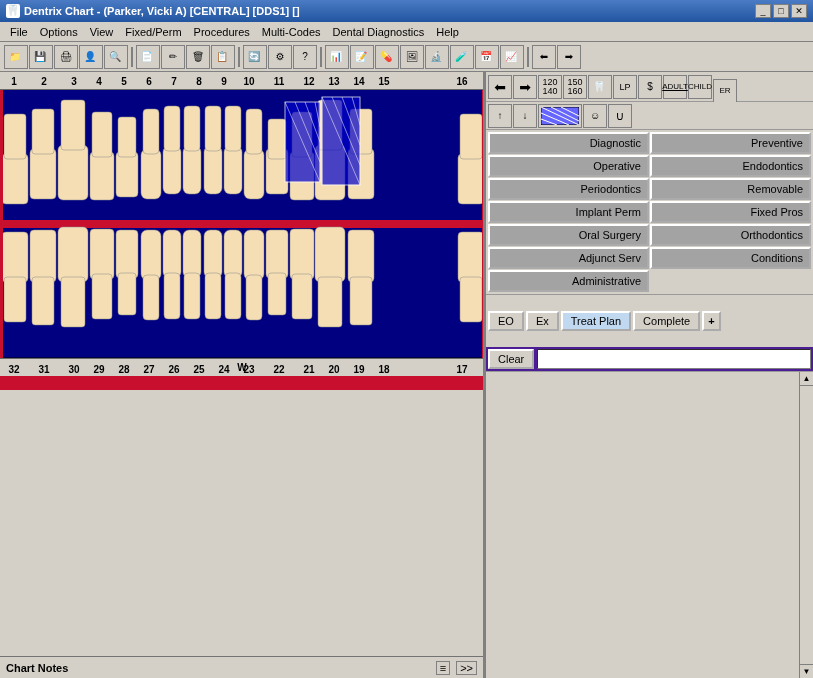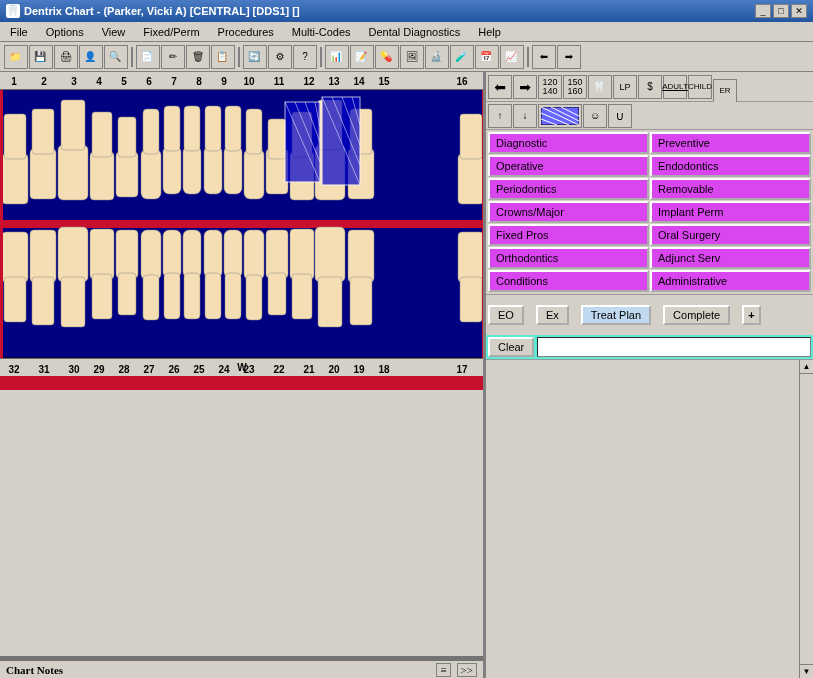--- a/index.html
+++ b/index.html
@@ -7,41 +7,41 @@
     
     
     .title-bar { background: linear-gradient(to bottom, #4a7bc4, #2255a0); color: white; padding: 3px 6px; display: flex; align-items: center; justify-content: space-between; height: 22px; }
     .title-bar-left { display: flex; align-items: center; gap: 4px; }
     .title-bar-icon { width: 14px; height: 14px; background: #fff; border-radius: 2px; display: inline-block; }
     .title-bar-text { font-size: 11px; font-weight: bold; }
     .title-bar-controls { display: flex; gap: 2px; }
     .title-btn { width: 16px; height: 14px; background: #d4d0c8; border: 1px solid #808080; font-size: 9px; cursor: pointer; display: flex; align-items: center; justify-content: center; color: #000; }
     
     
-    .menu-bar { background: #d4d0c8; border-bottom: 1px solid #808080; padding: 2px 4px; display: flex; gap: 6px; height: 20px; align-items: center; }
+    .menu-bar { background: #d4d0c8; border-bottom: 1px solid #808080; padding: 2px 4px; display: flex; gap: 0; height: 20px; align-items: center; }
     .menu-item { padding: 1px 6px; font-size: 11px; cursor: pointer; }
     
     
     .toolbar { background: #d4d0c8; border-bottom: 1px solid #808080; padding: 2px 4px; display: flex; gap: 1px; height: 30px; align-items: center; flex-wrap: wrap; }
     .tool-btn { width: 24px; height: 24px; background: #d4d0c8; border: 1px solid #808080; cursor: pointer; display: flex; align-items: center; justify-content: center; font-size: 10px; }
     .tool-separator { width: 2px; height: 20px; background: #808080; margin: 0 2px; }
     
     
     .main-content { display: flex; height: calc(678px - 22px - 20px - 30px); }
     
     
     .right-panel { flex: 1; background: #d4d0c8; border-left: 1px solid #808080; display: flex; flex-direction: column; }
     
     
     .rt-icons { display: flex; padding: 2px; gap: 1px; align-items: center; background: #d4d0c8; border-bottom: 1px solid #999; height: 30px; }
     .rt-icon-btn { width: 24px; height: 24px; background: #d4d0c8; border: 1px solid #808080; display: flex; align-items: center; justify-content: center; font-size: 10px; cursor: pointer; }
     
     
     .categories { display: grid; grid-template-columns: 1fr 1fr; gap: 1px; padding: 2px; background: #d4d0c8; }
-    .cat-btn { background: #d946ef; border: 2px outset #fff; padding: 3px 6px; font-size: 11px; text-align: left; cursor: pointer; white-space: nowrap; }
+    .cat-btn { background: #a3a3a3; border: 2px outset #fff; padding: 3px 6px; font-size: 11px; text-align: right; cursor: pointer; white-space: nowrap; }
     .action-btn { background: #d4d0c8; border: 2px outset #fff; padding: 2px 8px; font-size: 11px; cursor: pointer; }
   </style>
 </head>
 <body>
 
 <div class="title-bar">
   <div class="title-bar-left">
     <span class="title-bar-icon">🦷</span>
     <span class="title-bar-text">Dentrix Chart - (Parker, Vicki A) [CENTRAL] [DDS1] []</span>
   </div>
@@ -297,21 +297,21 @@
         <text x="334" y="301" font-size="10" font-family="Arial" font-weight="bold" text-anchor="middle">20</text>
         <text x="359" y="301" font-size="10" font-family="Arial" font-weight="bold" text-anchor="middle">19</text>
         <text x="384" y="301" font-size="10" font-family="Arial" font-weight="bold" text-anchor="middle">18</text>
         <text x="462" y="301" font-size="10" font-family="Arial" font-weight="bold" text-anchor="middle">17</text>
 
         <rect x="0" y="18" width="3" height="268" fill="#c8102e"></rect>
         <rect x="482" y="18" width="3" height="268" fill="#c8102e"></rect>
       </svg>
     </div>
 
-    <div style="background:#d4d0c8; border-top:5px solid #737373; padding:2px 6px; display:flex; align-items:center; gap:6px; height:22px;font-family:Liberation Serif, serif;">
+    <div style="background:#d4d0c8; border-top:1px solid #737373; padding:2px 6px; display:flex; align-items:center; gap:6px; height:22px;">
       <span style="font-size:11px; font-weight:bold;">Chart Notes</span>
       <div style="flex:1;"></div>
       <span style="font-size:11px; cursor:pointer; border:1px solid #808080; padding:0 3px; background:#d4d0c8;">≡</span>
       <span style="font-size:11px; cursor:pointer; border:1px solid #808080; padding:0 3px; background:#d4d0c8;">&gt;&gt;</span>
     </div>
   </div>
 
   <div class="right-panel">
 
     <div class="rt-icons">
@@ -345,39 +345,38 @@
       <button class="rt-icon-btn" style="font-size:12px;">∪</button>
     </div>
 
     <div class="categories">
       <button class="cat-btn">Diagnostic</button>
       <button class="cat-btn">Preventive</button>
       <button class="cat-btn">Operative</button>
       <button class="cat-btn">Endodontics</button>
       <button class="cat-btn">Periodontics</button>
       <button class="cat-btn">Removable</button>
-      <button class="cat-btn">Crowns/Major</button>
       <button class="cat-btn">Implant Perm</button>
       <button class="cat-btn">Fixed Pros</button>
       <button class="cat-btn">Oral Surgery</button>
       <button class="cat-btn">Orthodontics</button>
       <button class="cat-btn">Adjunct Serv</button>
       <button class="cat-btn">Conditions</button>
       <button class="cat-btn">Administrative</button>
     </div>
 
-    <div style="display:flex; gap:12px; padding:10px 2px; background:#d4d0c8; align-items:center; border-top:1px solid #999;">
+    <div style="display:flex; gap:2px; padding:16px 2px; background:#d4d0c8; align-items:center; border-top:1px solid #999;">
       <button class="action-btn">EO</button>
       <button class="action-btn">Ex</button>
       <button class="action-btn" style="background:#c0d8f0; font-weight:normal;">Treat Plan</button>
       <button class="action-btn">Complete</button>
       <button class="action-btn" style="padding:2px 4px; font-weight:bold;">+</button>
     </div>
 
-    <div style="display:flex; gap:3px; padding:2px; background:#5eead4; align-items:flex-end;">
+    <div style="display:flex; gap:3px; padding:2px; background:#4c1d95; align-items:flex-end;">
       <button class="action-btn">Clear</button>
       <input type="text" style="flex: 1 1 0%; height: 20px; border: 1px inset rgb(128, 128, 128); font-size: 11px; padding: 1px 3px;" value="">
     </div>
 
     <div style="flex:1; background:#d4d0c8; border-top:1px solid #999; position:relative;">
       <div style="position:absolute; right:0; top:0; bottom:0; width:14px; background:#d4d0c8; border-left:1px solid #808080; display:flex; flex-direction:column;">
         <div style="height:14px; border-bottom:1px solid #808080; display:flex; align-items:center; justify-content:center; cursor:pointer; font-size:8px;">▲</div>
         <div style="flex:1;"></div>
         <div style="height:14px; border-top:1px solid #808080; display:flex; align-items:center; justify-content:center; cursor:pointer; font-size:8px;">▼</div>
       </div>

